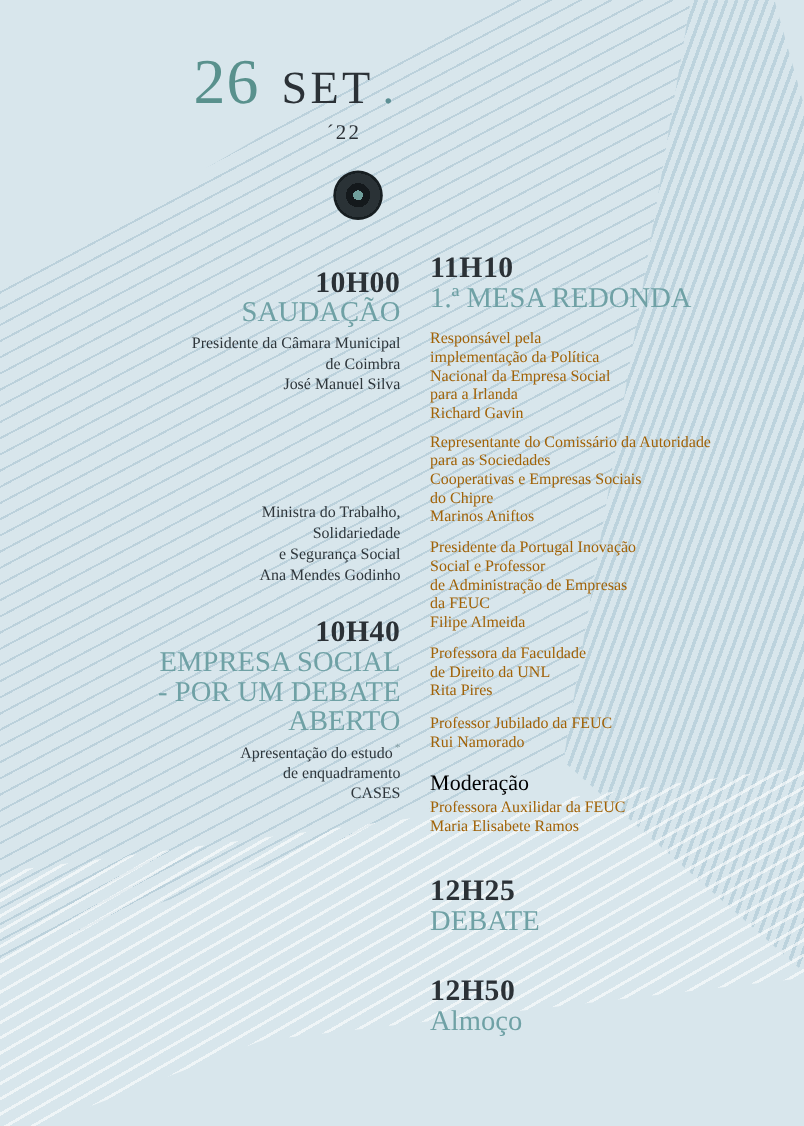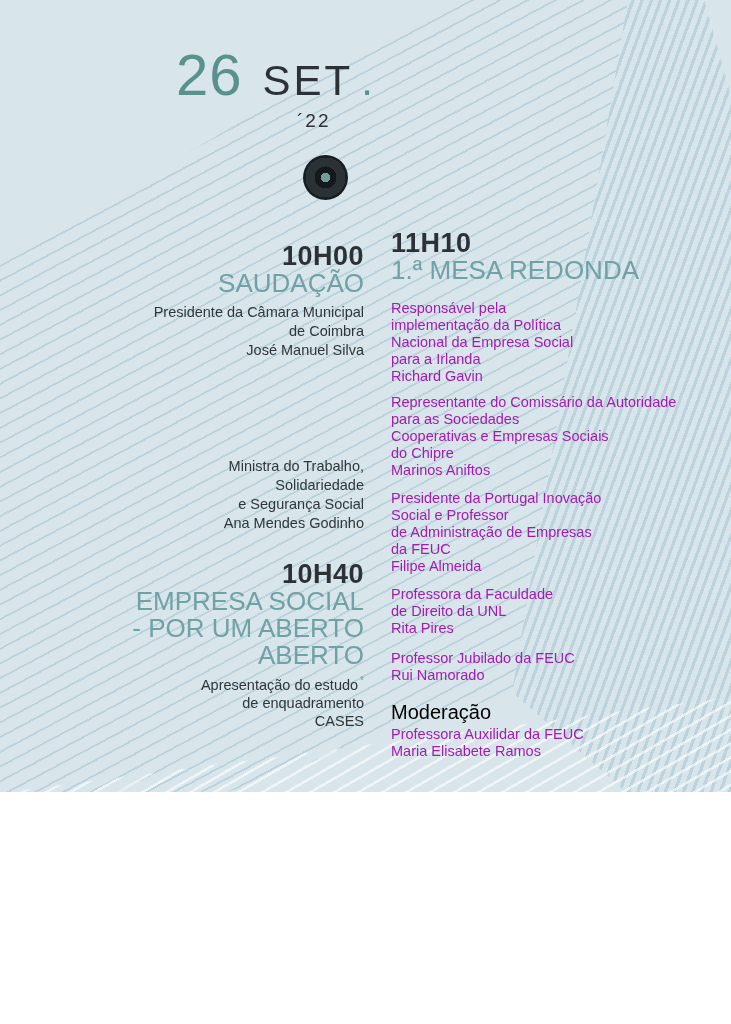--- a/index.html
+++ b/index.html
@@ -1,21 +1,21 @@
 <!DOCTYPE html>
 <html><head>
 <meta charset="utf-8">
 <style>
   html,body{margin:0;padding:0;}
   .page{
     position:relative;
-    width:731px;height:792px;
+    width:731px;height:1024px;
     background:#d8e6ec;
     overflow:hidden;
-    font-family:Liberation Sans, sans-serif;
+    font-family:Liberation Serif, serif;
     color:#2b3136;
   }
   
   .bg{position:absolute;inset:0;pointer-events:none;}
   .bg-left{
     background:repeating-linear-gradient(152deg, rgba(164,192,206,.55) 0 1.8px, rgba(0,0,0,0) 1.8px 13px);
     clip-path:polygon(0px 262px,450px 0px,628px 0px,512px 692px,0px 872px);
   }
   .bg-right{
     background:repeating-linear-gradient(110deg, rgba(170,198,211,.6) 0 3.2px, rgba(0,0,0,0) 3.2px 8.6px);
@@ -36,21 +36,21 @@
     position:absolute;left:303px;top:155px;width:45px;height:45px;border-radius:50%;
     background:radial-gradient(circle at 50% 50%, #6f9e9b 0 4.5px, #14191c 4.5px 11px, #2a3236 11px 20px, #171e21 20px 22.5px);
   }
   
   .col-left{position:absolute;left:0;top:0;width:364px;height:100%;text-align:right;}
   .col-right{position:absolute;left:391px;top:0;width:340px;height:100%;text-align:left;}
   .blk{position:absolute;left:0;right:0;}
   .time{font-size:27px;line-height:28px;font-weight:700;letter-spacing:.5px;color:#2b3136;}
   .stitle{font-size:26px;line-height:27px;color:#6fa1a5;}
   .body-l{font-size:14.5px;line-height:19px;color:#2e363b;}
-  .body-r{font-size:14.5px;line-height:17px;color:#a21caf;}
+  .body-r{font-size:14.5px;line-height:17px;color:#a16207;}
   .desc{font-size:14.5px;line-height:18px;color:#2e363b;}
   .marker{font-size:10px;color:#7d9aa0;vertical-align:super;margin-left:2px;}
   .mod-title{font-size:20px;line-height:22px;color:#000000;}
   
   .lb1{top:242px;padding-left:11px;} .lb1s{top:303px;margin-left:28px;}
   .lb2{top:392px;} .lb2s{top:457px;}
   .lb3{top:560px;} .lb3d{top:672px;}
   
   .rbh{top:229px;}
   .rb1{top:300px;} .rb2{top:394px;} .rb3{top:490px;} .rb4{top:586px;} .rb5{top:650px;}
@@ -91,21 +91,21 @@
         <div>Ministra do Trabalho,</div>
         <div>Solidariedade</div>
         <div>e Segurança Social</div>
         <div>Ana Mendes Godinho</div>
       </div>
 
     <div class="blk lb3">
       <div class="time">10H40</div>
       <div class="stitle">
           <div>EMPRESA SOCIAL</div>
-          <div>- POR UM ABERTO</div>
+          <div>- POR UM DEBATE</div>
           <div>ABERTO</div>
         </div>
     </div>
     <div class="blk lb3d desc">
       <div>
         <span>Apresentação do estudo</span><span class="marker">*</span>
       </div>
       <div>
           <div>de enquadramento</div>
           <div>CASES</div>

